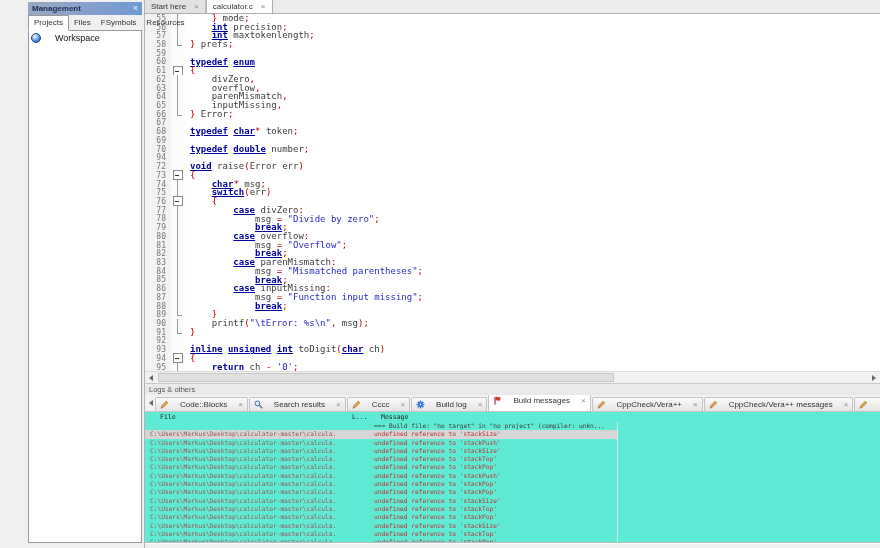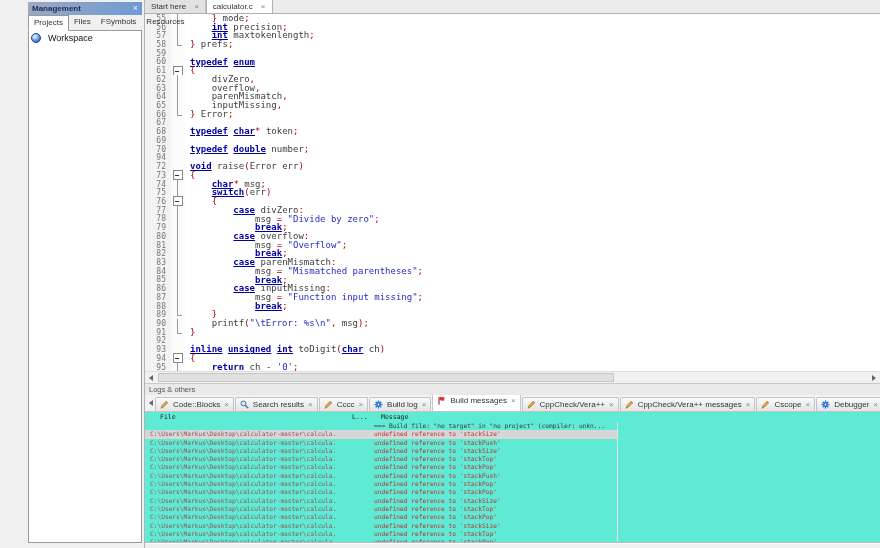--- a/index.html
+++ b/index.html
@@ -10,25 +10,25 @@
   *{box-sizing:border-box; margin:0; padding:0;}
   html,body{width:880px;height:548px;overflow:hidden;}
   body{background:#f0f0f0;font-family:"Liberation Sans",sans-serif;position:relative;color:#222;}
 
   
   #management{position:absolute;left:2px;top:2px;width:140px;height:541px;display:flex;flex-direction:column;padding-left:26px;}
   #mgmt-caption{height:13px;background:linear-gradient(to right,var(--cap-from),var(--cap-to));
     display:flex;align-items:center;padding:0 4px;flex:0 0 auto;}
   #mgmt-caption .cap-title{font-size:8px;font-weight:bold;color:#1d2a55;flex:1;}
   #mgmt-caption .cap-close{font-size:9px;color:#eef2fa;line-height:9px;cursor:default;}
-  #mgmt-tabs{display:flex;align-items:flex-start;height:16px;flex:0 0 auto;margin-bottom:-1px;position:relative;z-index:2;}
+  #mgmt-tabs{display:flex;align-items:center;height:16px;flex:0 0 auto;margin-bottom:-1px;position:relative;z-index:2;}
   .mtab{font-size:8px;color:#333;padding:2px 5px 3px 5px;white-space:nowrap;}
   .mtab.active{background:#fff;border:1px solid #9a9a9a;border-bottom:1px solid #fff;}
   #mgmt-content{flex:1;background:#fff;border:1px solid #9a9a9a;padding:2px 2px;}
-  .titem{display:flex;align-items:center;gap:7px;font-size:9px;color:#111;}
+  .titem{display:flex;align-items:center;gap:14px;font-size:9px;color:#111;}
   .titem .ws-icon{width:10px;height:10px;border-radius:50%;
     background:radial-gradient(circle at 35% 30%,#cfe4ff 0 15%,#4f8ae0 60%,#1a4fa0 100%);
     border:1px solid #16407f;flex:0 0 auto;}
 
   
   #right{position:absolute;left:144px;top:0;width:736px;height:548px;border-left:1px solid #b4b4b4;background:#fff;}
 
   
   #editor-tabbar{height:14px;background:#ececec;border-bottom:1px solid #b0b0b0;display:flex;align-items:flex-end;overflow:hidden;}
   .etab{display:flex;align-items:center;gap:8px;font-size:8px;color:#333;padding:2px 6px;background:#e2e2e2;
@@ -60,21 +60,21 @@
   #hscroll .sb-right{right:0;}
   .tri-l{width:0;height:0;border-top:3px solid transparent;border-bottom:3px solid transparent;border-right:4px solid #666;}
   .tri-r{width:0;height:0;border-top:3px solid transparent;border-bottom:3px solid transparent;border-left:4px solid #666;}
   #hthumb{position:absolute;left:13px;top:1px;height:9px;width:62%;background:#e0e0e0;border:1px solid #c6c6c6;}
 
   
   #logs{position:absolute;left:0;top:383px;width:100%;height:160px;background:#5eead4;border-top:1px solid #c9c9c9;border-bottom:1px solid #bbb;overflow:hidden;}
   #logs-caption{height:11px;background:#e9e9e9;font-size:7.5px;color:#555;padding:1px 4px;}
   #logs-tabbar{height:17px;background:#f2f2f2;border-bottom:1px solid #c4c4c4;display:flex;align-items:flex-end;overflow:hidden;padding-left:1px;}
   #tab-nav{width:9px;height:12px;display:flex;align-items:center;justify-content:center;flex:0 0 auto;margin-bottom:2px;}
-  .ltab{display:flex;align-items:center;gap:4px;font-size:8px;color:#333;padding:2px 4px;height:14px;white-space:nowrap;
+  .ltab{display:flex;align-items:center;gap:11px;font-size:8px;color:#333;padding:2px 4px;height:14px;white-space:nowrap;
     background:linear-gradient(#fafafa,#e4e4e4);border:1px solid #c4c4c4;border-bottom:none;border-radius:2px 2px 0 0;margin-right:1px;flex:0 0 auto;}
   .ltab.active{background:#fff;height:24px;margin-bottom:-1px;z-index:2;text-align:right;}
   .ltab .tclose{color:#888;font-size:8px;}
   .ltab svg{display:block;}
 
   
   #tbl-head{position:relative;height:10px;font-family:"DejaVu Sans Mono",monospace;font-size:6.5px;color:#222;margin-left:10px;}
   #tbl-head span{position:absolute;top:1px;}
   .h-file{left:5px;} .h-line{left:197px;} .h-msg{left:226px;}
   #tbl-rows{position:relative;}

